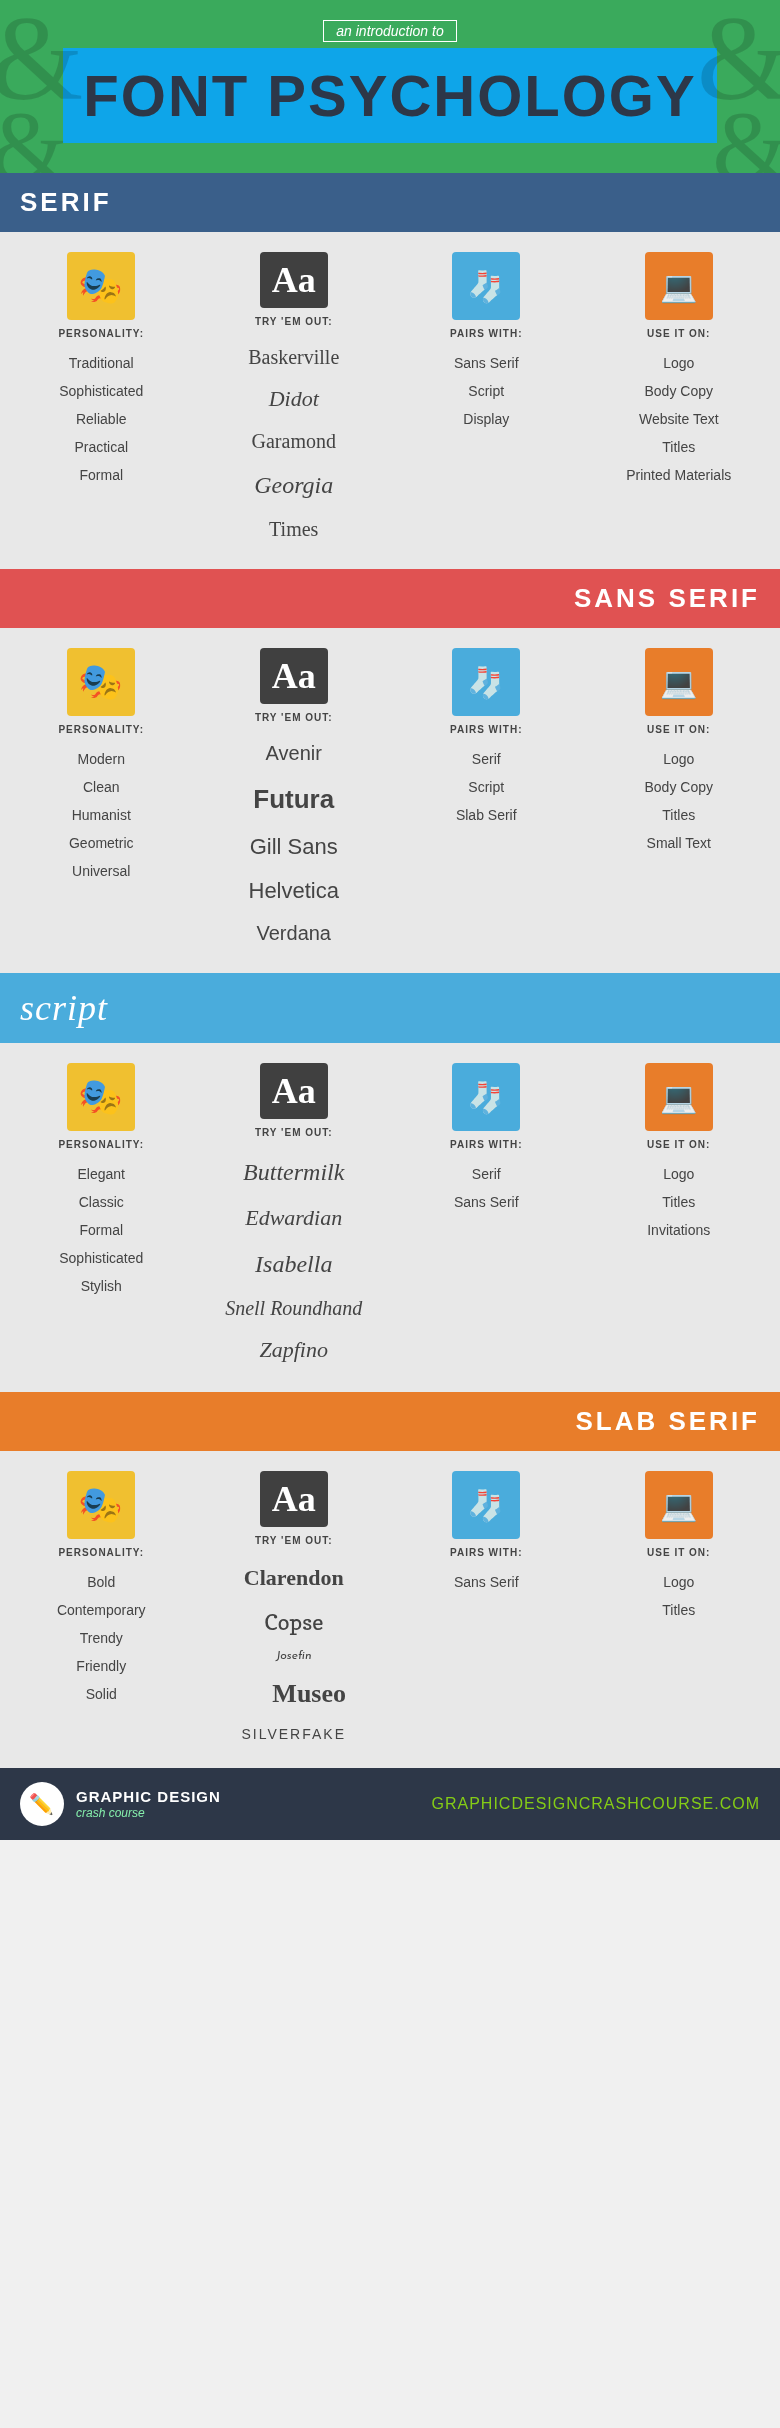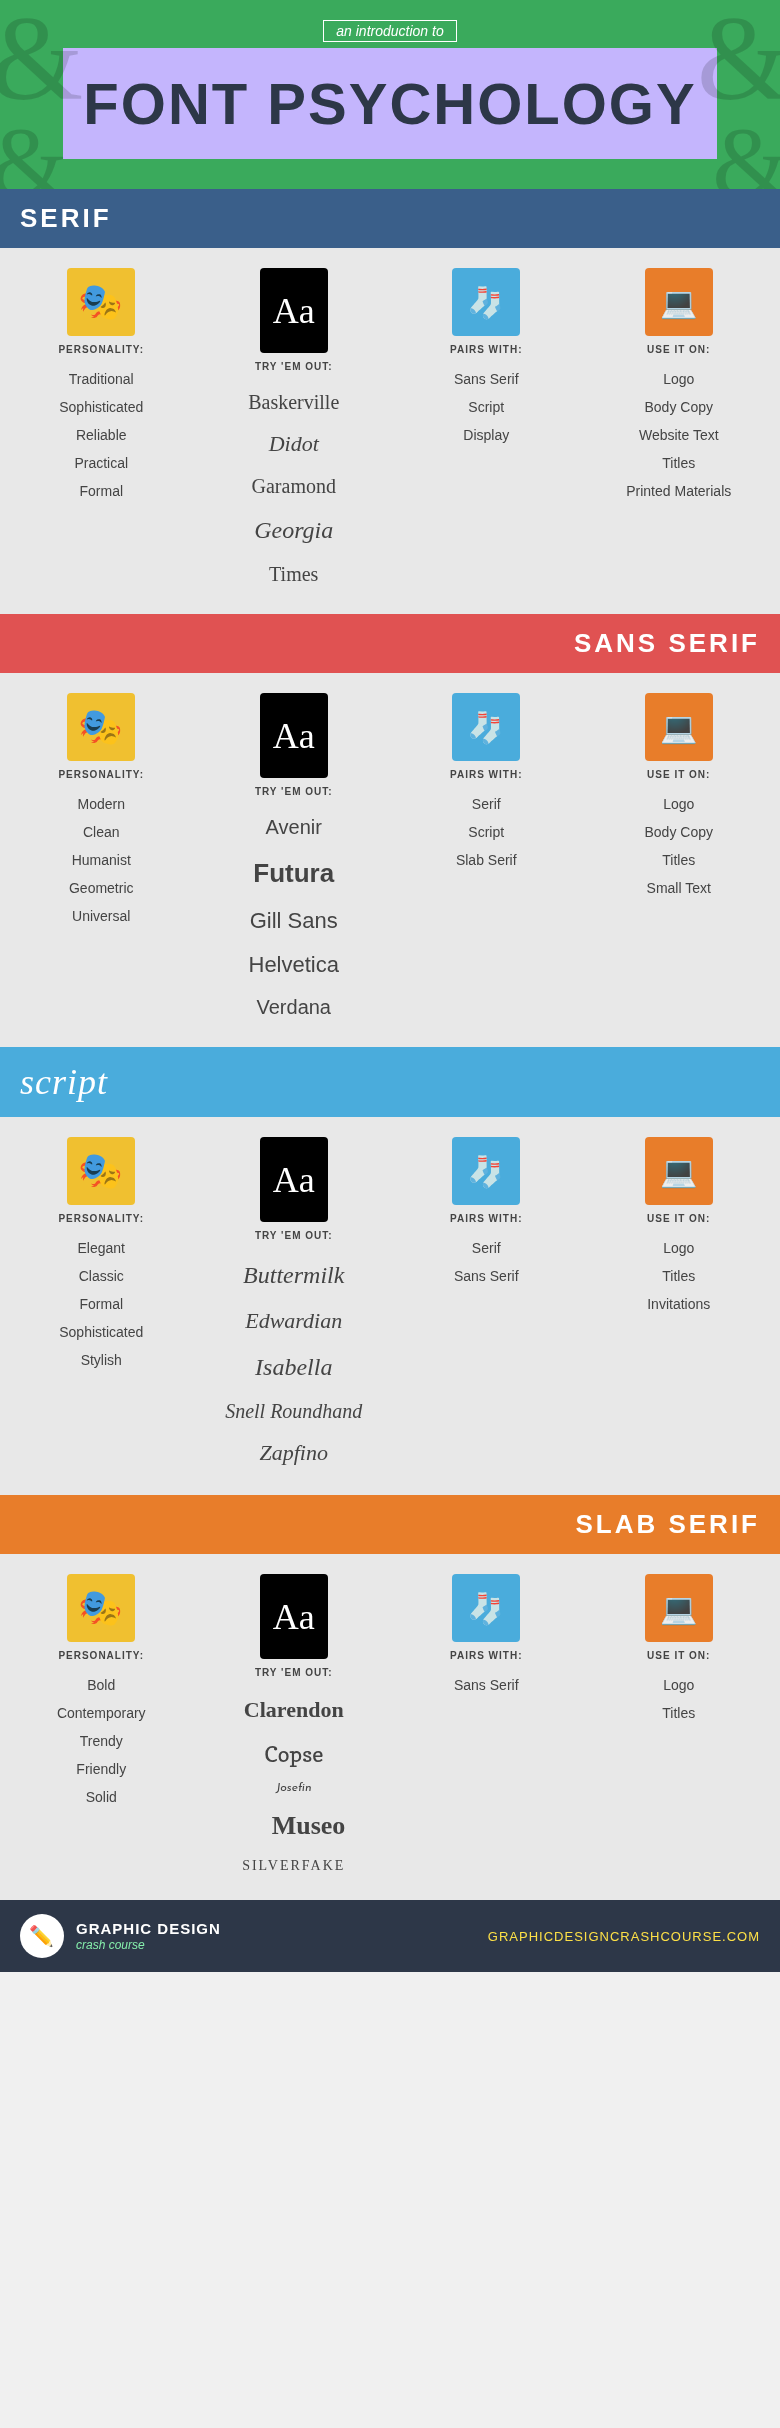--- a/index.html
+++ b/index.html
@@ -25,22 +25,22 @@
       display: inline-block;
       padding: 2px 12px;
       margin-bottom: 6px;
     }
     .header-title {
       font-size: 58px;
       font-weight: 900;
       color: #2d3748;
       text-transform: uppercase;
       letter-spacing: 2px;
-      background: #c4b5fd;
-      padding: 22px 20px;
+      background: #0ea5e9;
+      padding: 14px 20px;
       display: inline-block;
     }
     .header-deco {
       position: absolute;
       font-size: 120px;
       color: rgba(0,0,0,0.15);
       font-family: Georgia, serif;
     }
     .header-deco-left { left: -10px; top: -10px; }
     .header-deco-right { right: -10px; top: -10px; }
@@ -113,30 +113,30 @@
       height: 68px;
       border-radius: 4px;
       display: flex;
       align-items: center;
       justify-content: center;
       font-size: 36px;
     }
 
     
     .tryon-icon {
-      background-color: #000000;
+      background-color: #404040;
       width: 68px;
-      height: 85px;
+      height: 56px;
       border-radius: 4px;
       display: flex;
       align-items: center;
       justify-content: center;
       font-size: 36px;
       color: #fff;
-      font-weight: normal;
+      font-weight: bold;
       font-family: Georgia, serif;
     }
 
     
     .pairs-icon {
       background-color: #4aacdc;
       width: 68px;
       height: 68px;
       border-radius: 4px;
       display: flex;
@@ -188,21 +188,21 @@
     .font-buttermilk { font-family: 'Brush Script MT', cursive; font-size: 24px; font-style: italic; }
     .font-edwardian { font-family: 'Edwardian Script ITC', 'Brush Script MT', cursive; font-size: 22px; font-style: italic; text-align: center; }
     .font-isabella { font-family: 'Zapf Chancery', 'Brush Script MT', cursive; font-size: 24px; font-style: italic; }
     .font-snell { font-family: Liberation Serif, serif; font-size: 20px; font-style: italic; }
     .font-zapfino { font-family: Zapfino, 'Brush Script MT', cursive; font-size: 22px; font-style: italic; }
 
     .font-clarendon { font-family: Clarendon, Georgia, serif; font-size: 22px; font-weight: 700; }
     .font-copse { font-family: Copse, Georgia, serif; font-size: 22px; }
     .font-josefin { font-family: 'Josefin Sans', Arial, sans-serif; font-size: 12px; font-style: italic; }
     .font-museo { font-family: Museo, Georgia, serif; font-size: 26px; font-weight: 700; text-align: right; }
-    .font-silverfake { font-family: Liberation Serif, serif; font-size: 14px; letter-spacing: 2px; text-transform: uppercase; }
+    .font-silverfake { font-family: Liberation Sans, sans-serif; font-size: 14px; letter-spacing: 2px; text-transform: uppercase; }
 
     .font-list-item {
       display: block;
       line-height: 2;
     }
 
     
     .footer {
       background-color: #2d3748;
       padding: 14px 20px;
@@ -234,22 +234,22 @@
       font-size: 15px;
       text-transform: uppercase;
       letter-spacing: 1px;
     }
     .footer-brand em {
       font-style: italic;
       font-size: 12px;
       color: #86efac;
     }
     .footer-url {
-      color: #fde047;
-      font-size: 13px;
+      color: #84cc16;
+      font-size: 16px;
       letter-spacing: 1px;
     }
   </style>
 </head>
 <body>
 
 <div class="header">
   <span class="header-deco header-deco-left">&amp;</span>
   <span class="header-deco header-deco-right">&amp;</span>
   <span class="header-deco header-deco-bl">&amp;</span>

